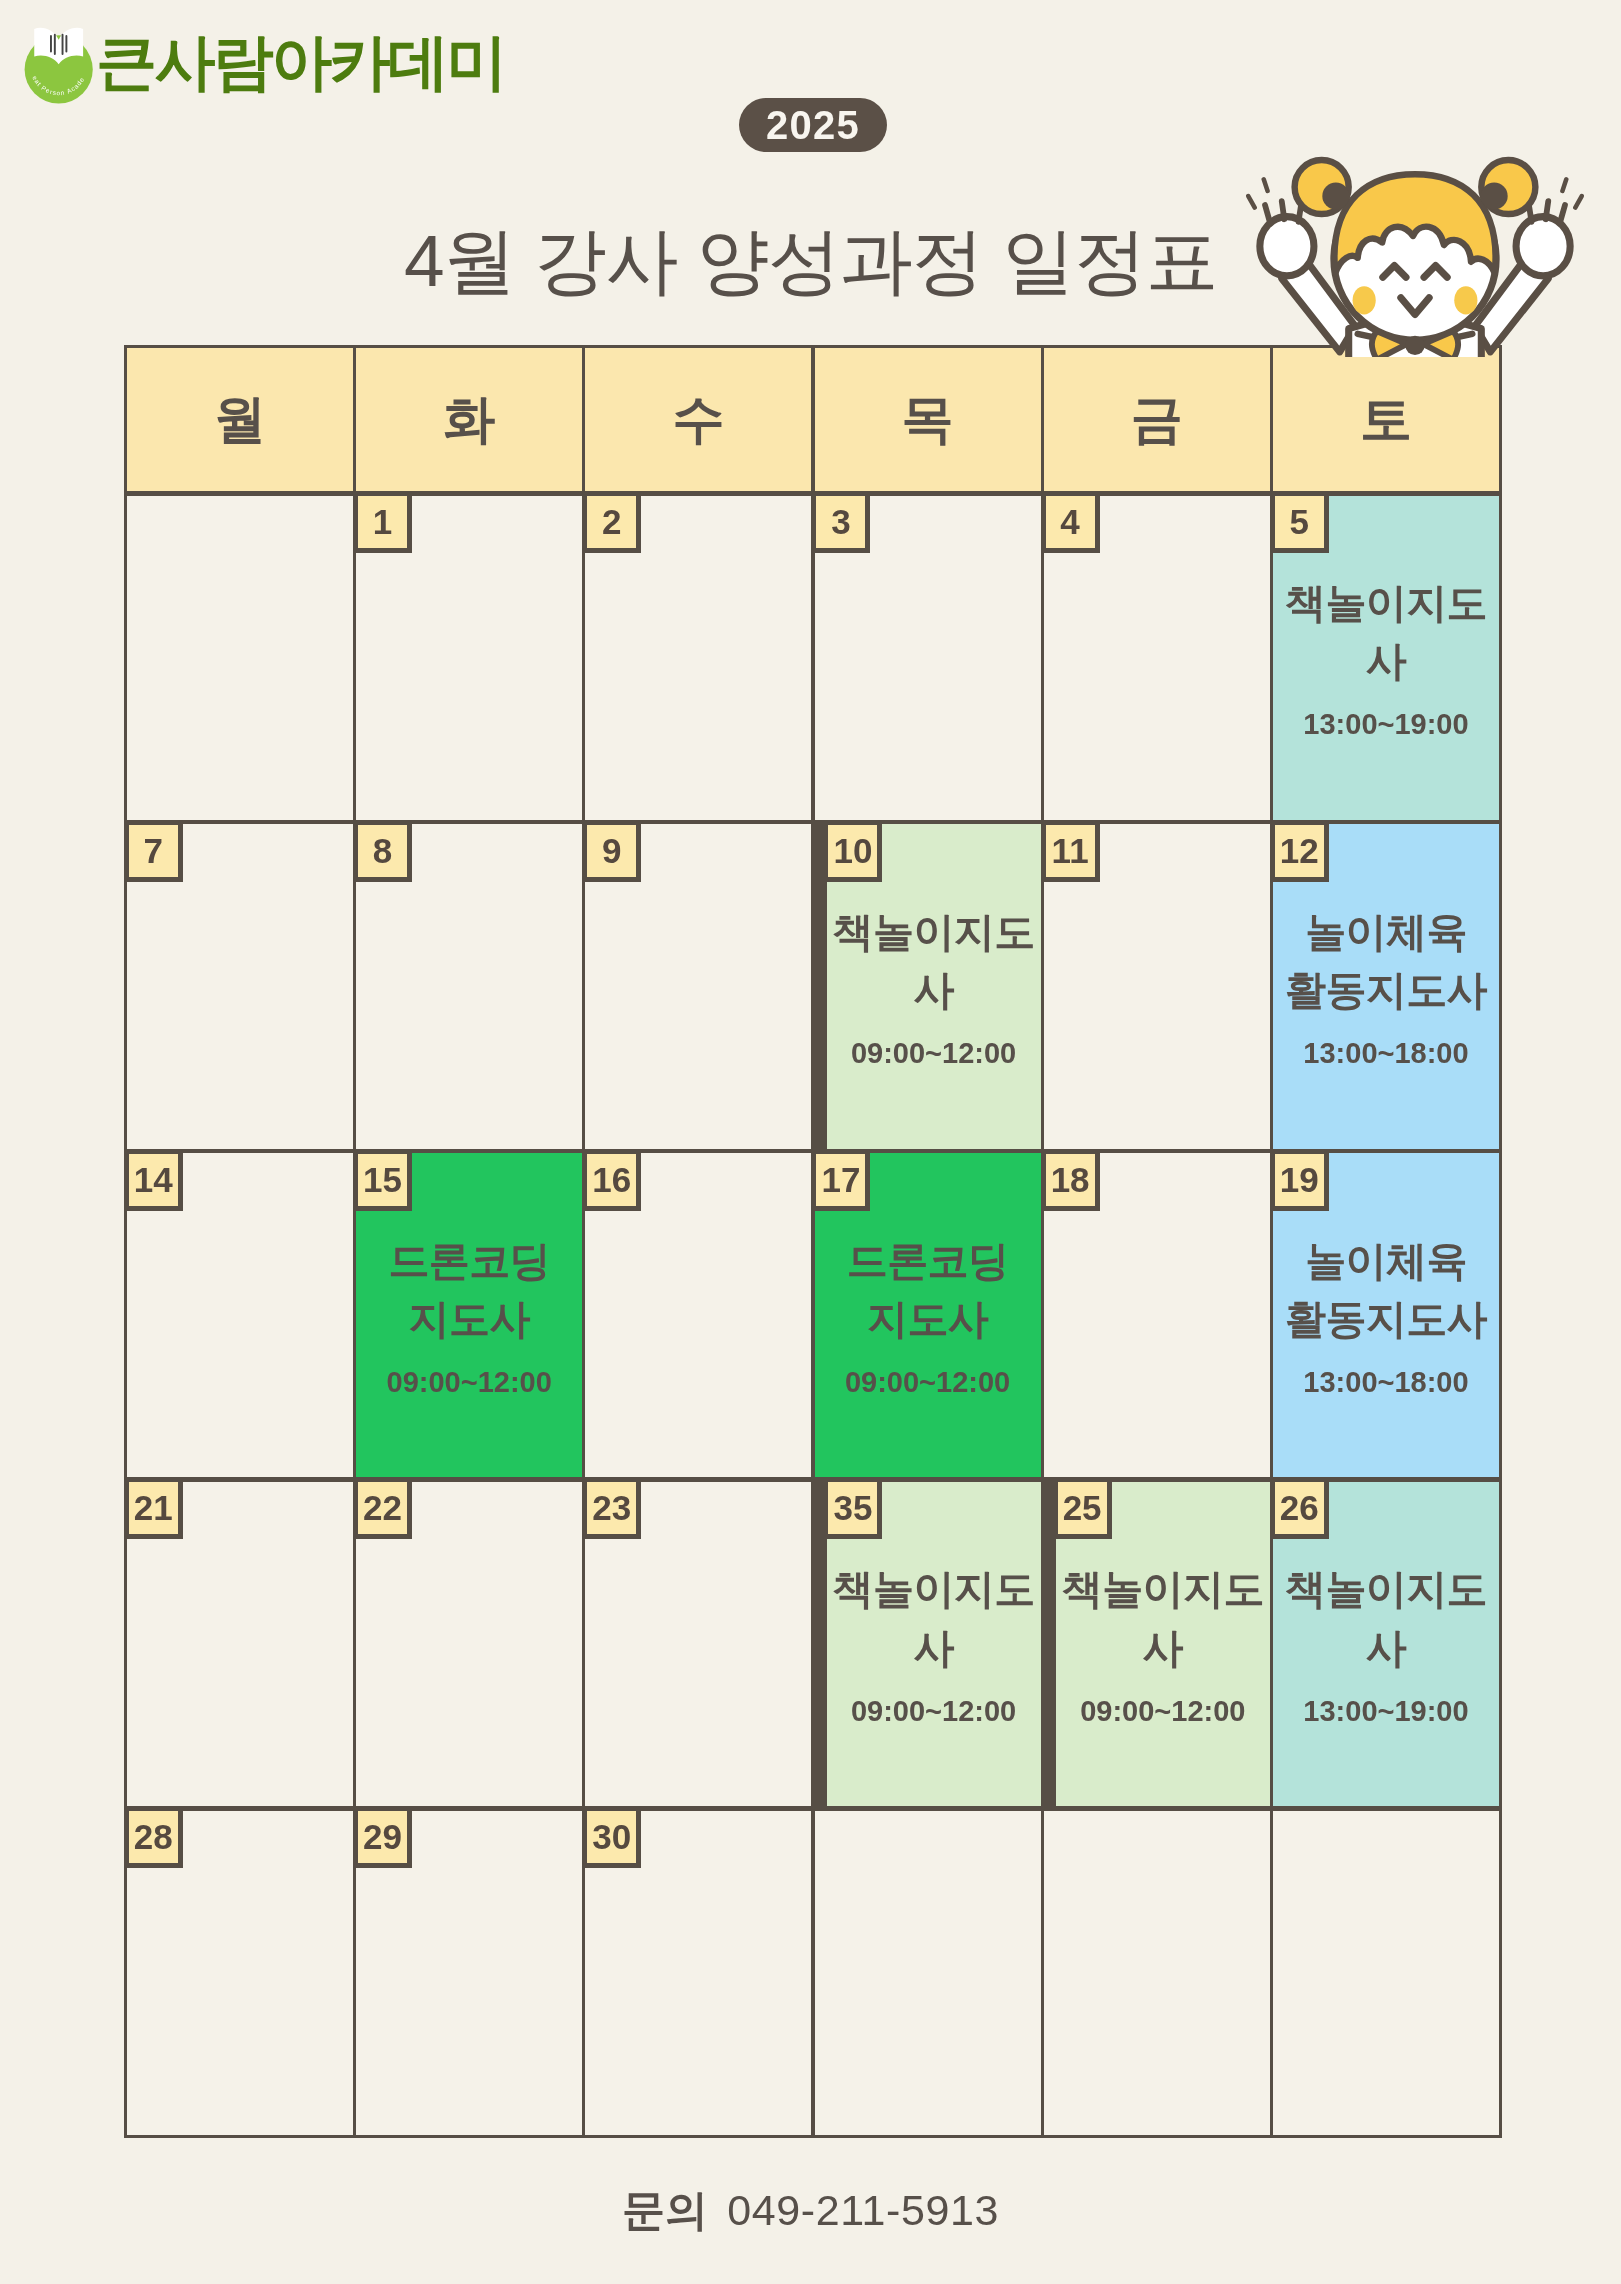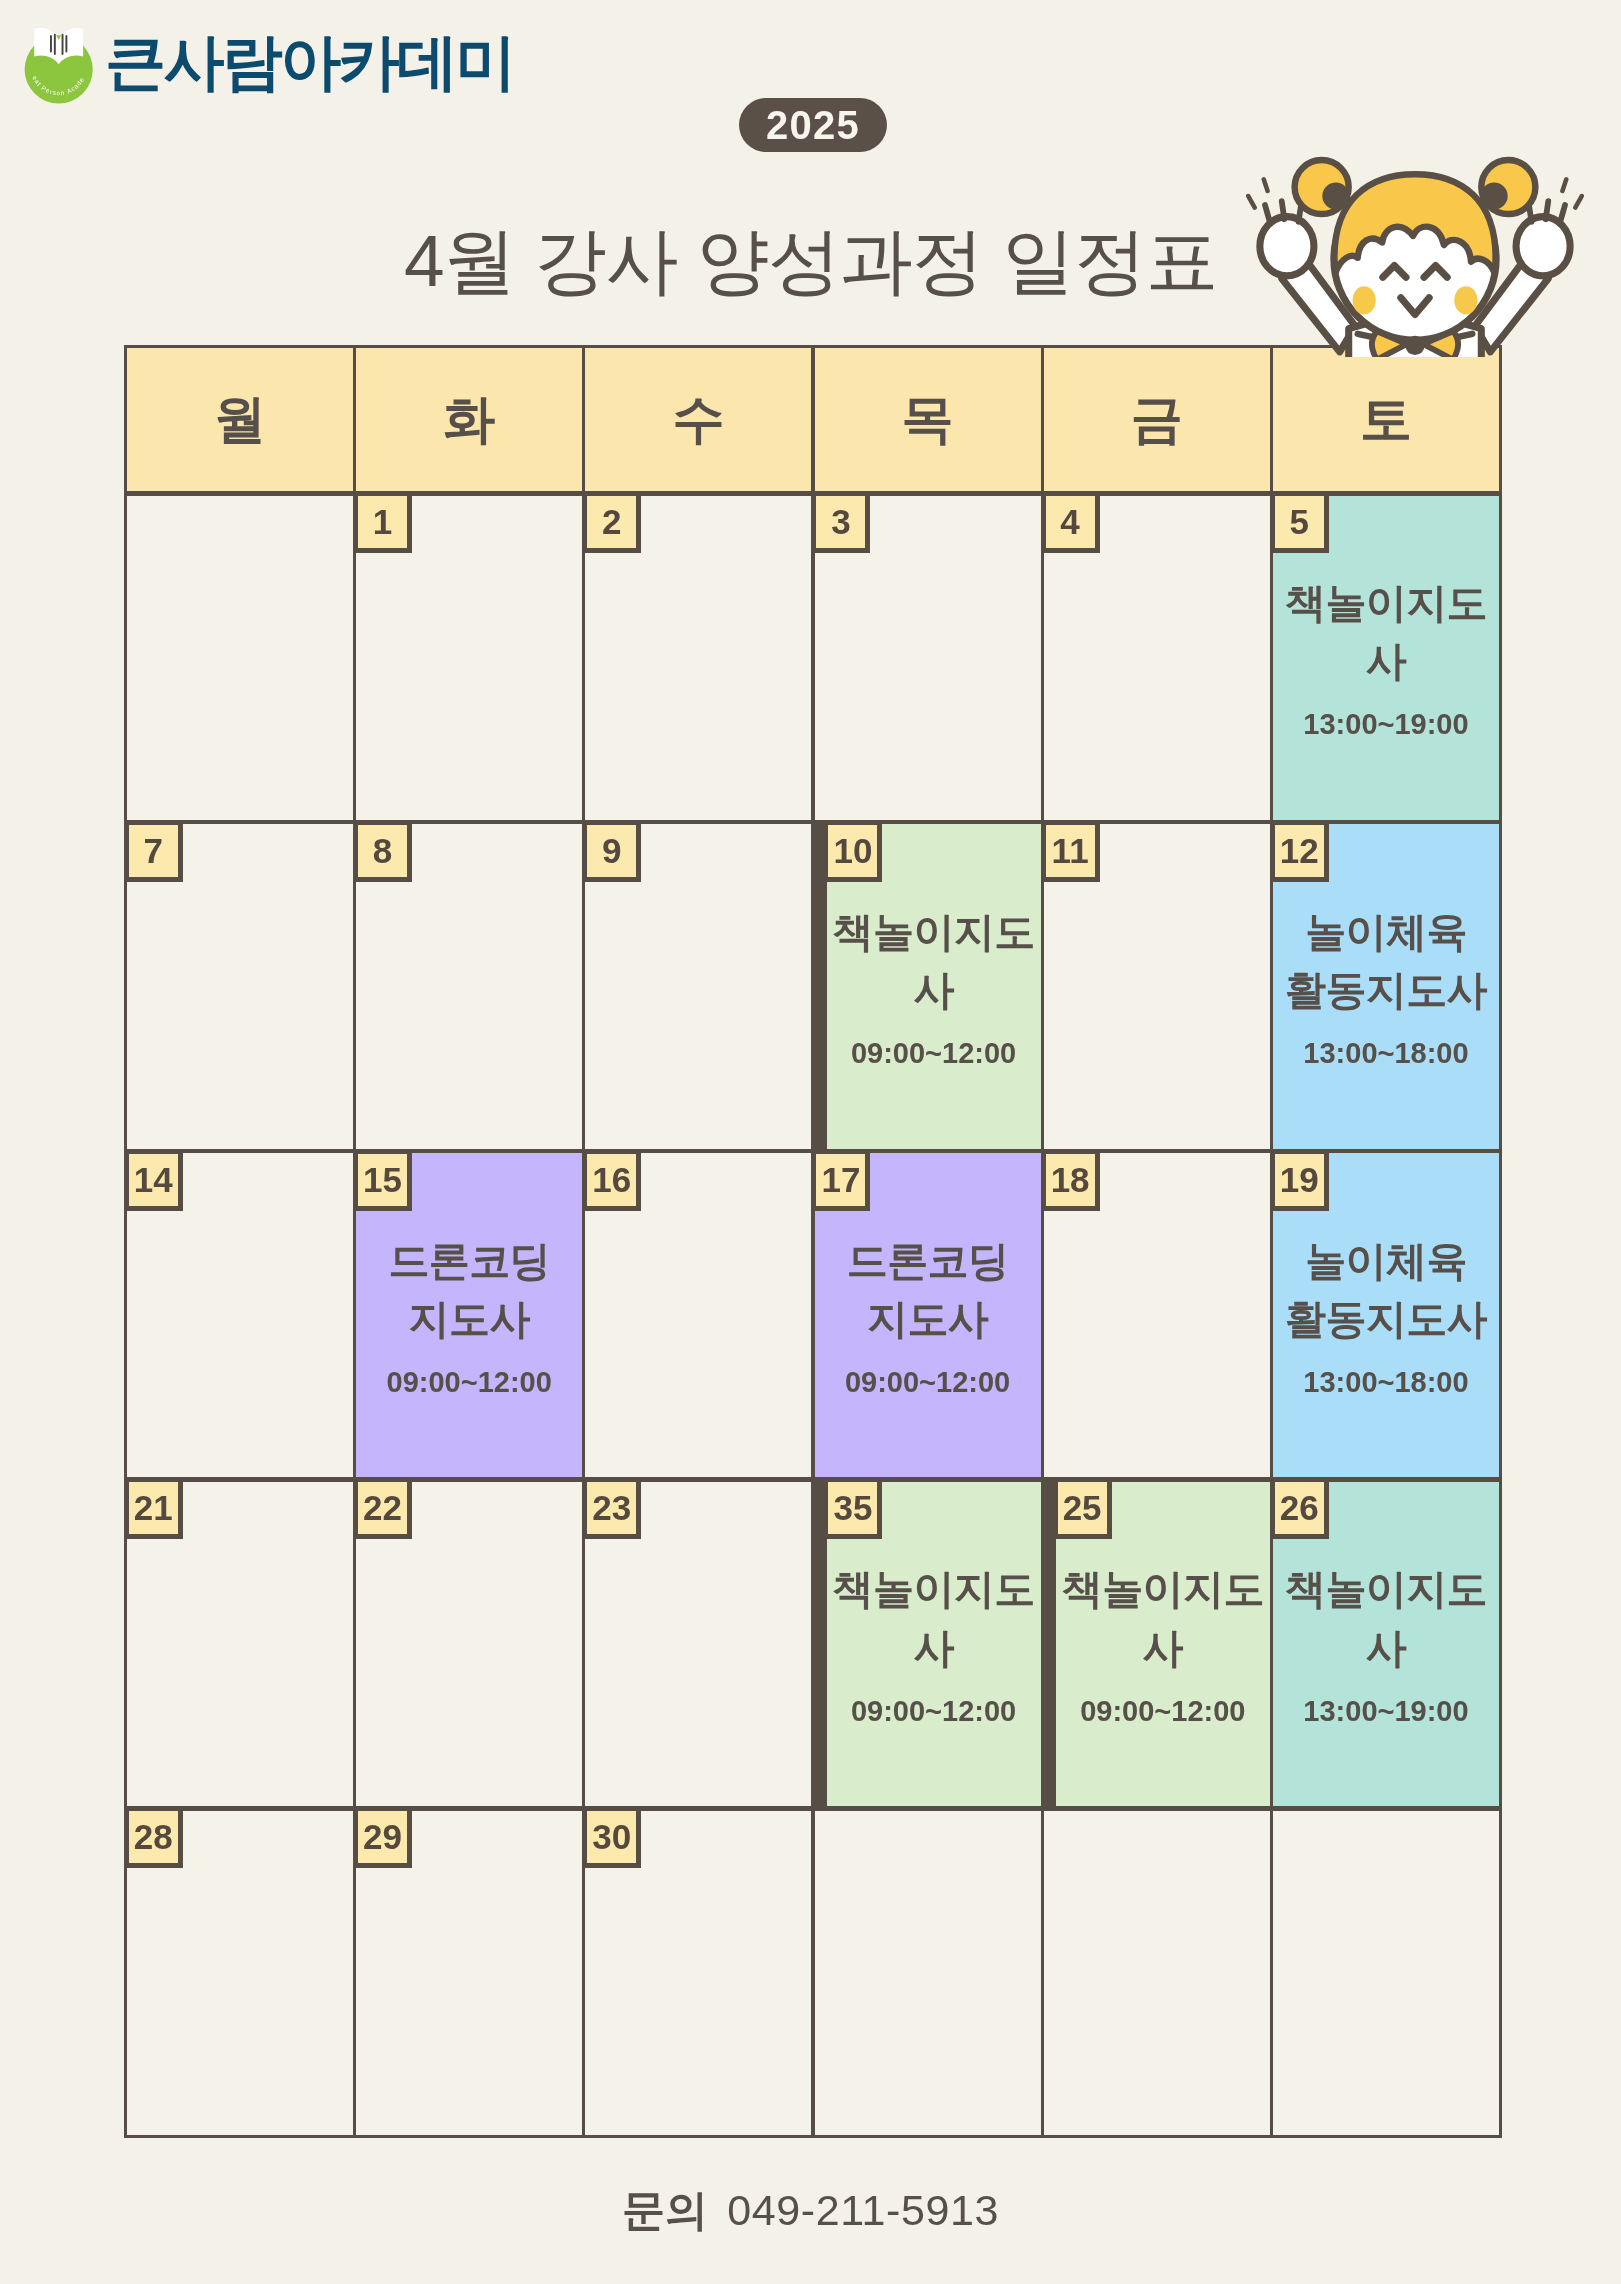--- a/index.html
+++ b/index.html
@@ -4,21 +4,21 @@
 <style>
   html,body { margin:0; padding:0; background:#e8e5dc; }
   .page {
     position:relative; width:1621px; height:2284px;
     background:#f4f1e8; overflow:hidden;
     font-family:"Liberation Sans", sans-serif; color:#57504a;
   }
 
   
   .logo { position:absolute; left:22px; top:18px; display:flex; align-items:center; }
-  .logo-text { font-size:61px; font-weight:900; color:#0c4a6e; letter-spacing:-2.6px; margin-left:9px; }
+  .logo-text { font-size:61px; font-weight:900; color:#4d7c0f; letter-spacing:-2.6px; }
 
   
   .year-badge {
     position:absolute; left:739px; top:98px; width:148px; height:54px;
     border-radius:34px; background:#5b5047; color:#f8f5ef;
     font-size:40px; font-weight:800; letter-spacing:1.3px;
     display:flex; align-items:center; justify-content:center;
   }
 
   
@@ -40,21 +40,21 @@
     column-gap:3.2px; row-gap:4.5px; z-index:1;
   }
   .hcell {
     background:#fbe7ae; display:flex; align-items:center; justify-content:center;
     font-size:52px; font-weight:800; color:#57504a;
   }
   .cell { position:relative; background:#f5f2e9; }
   .ev-teal     { background:#b4e3da; }
   .ev-green    { background:#d9eccb;margin-left:12px; }
   .ev-blue     { background:#a9ddf8; }
-  .ev-lavender { background:#c4b5fd; }
+  .ev-lavender { background:#22c55e; }
 
   .date-badge {
     position:absolute; top:-4.5px; left:-3.2px; width:49px; height:52px;
     background:#fce9ad; border:5.2px solid #564e45; z-index:2;
     display:flex; align-items:center; justify-content:center;
     font-size:35px; font-weight:700; color:#55493f;
   }
 
   .event {
     position:absolute; left:0; top:0; right:0; bottom:0;

